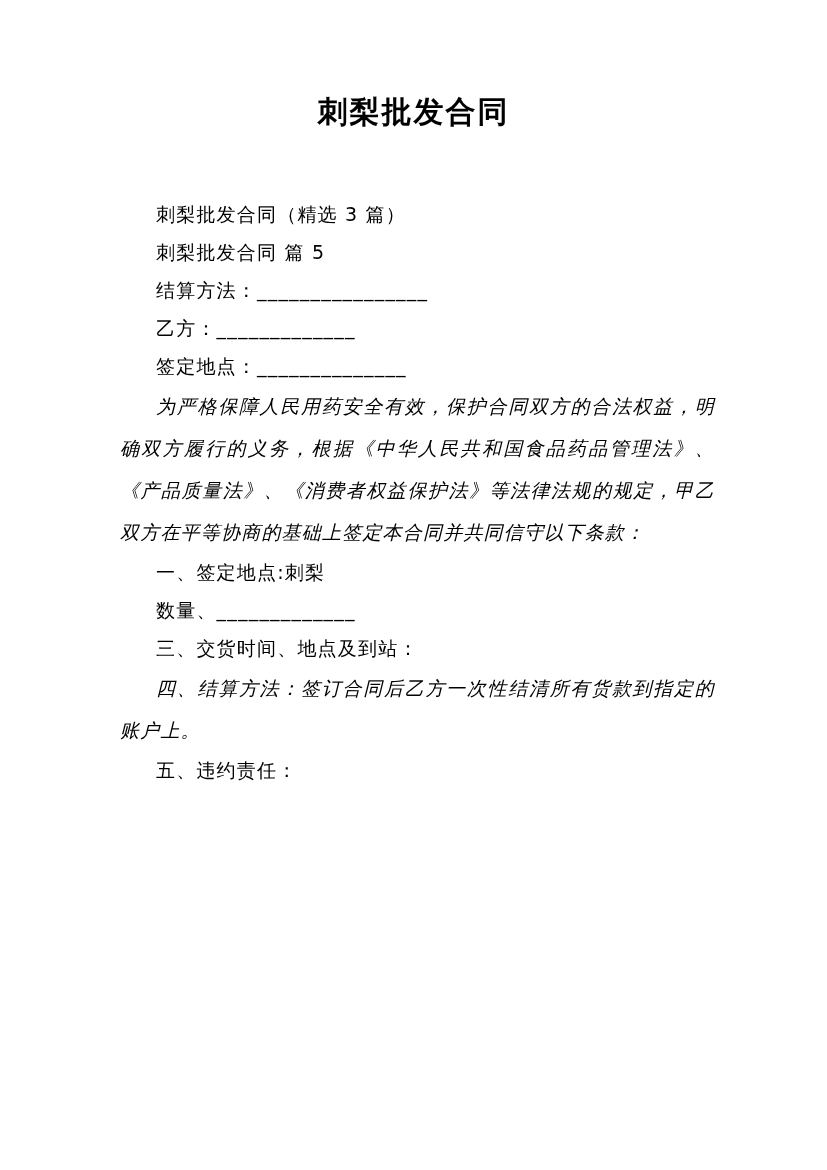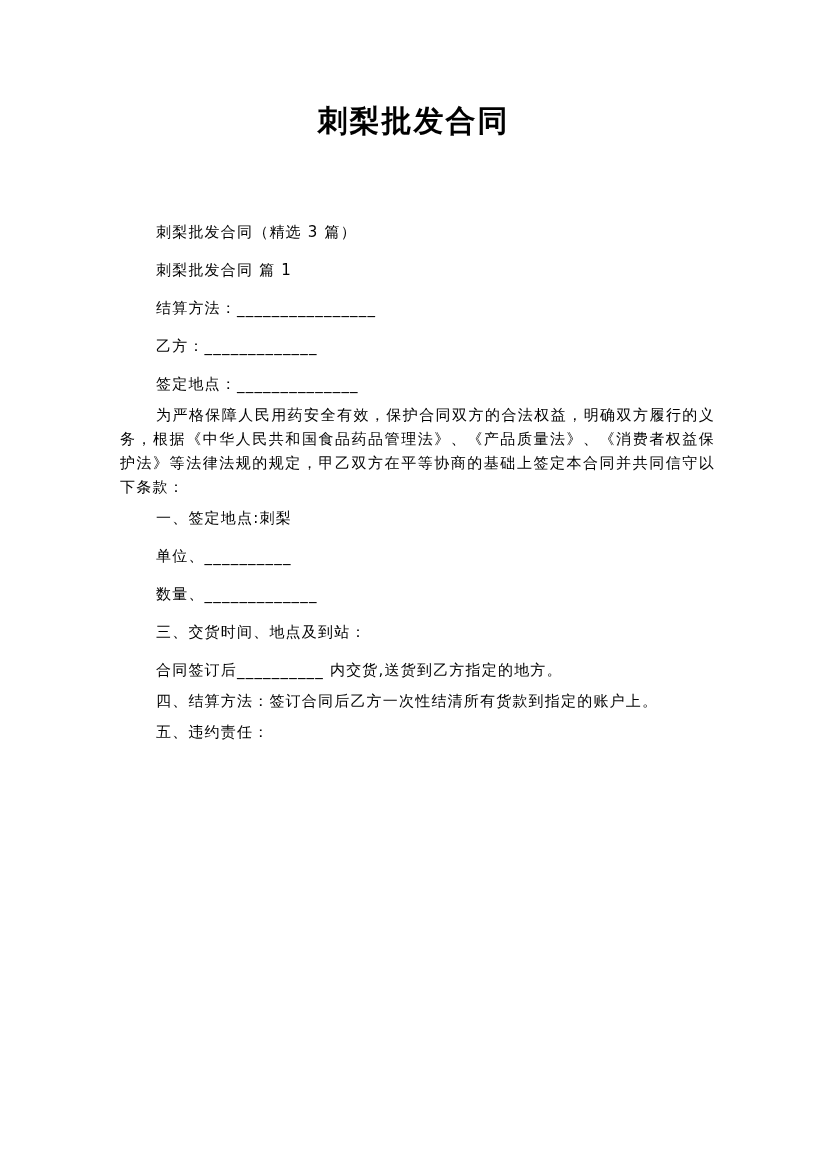--- a/index.html
+++ b/index.html
@@ -20,62 +20,61 @@
     height: 1170px;
     box-sizing: border-box;
     padding: 0;
     position: relative;
   }
   .doc-title {
     text-align: center;
     font-size: 30px;
     font-weight: bold;
     letter-spacing: 2px;
-    margin: 9px;
+    margin: 0;
     padding-top: 92px;
     padding-bottom: 0;
     font-family: "DejaVu Sans", "Liberation Sans", sans-serif;
   }
   .body-block {
     padding-left: 120px;
     padding-right: 112px;
     padding-top: 62px;
   }
   p.line {
     margin: 0 0 0 0;
-    font-size: 15px;
+    font-size: 19px;
     line-height: 38px;
     letter-spacing: 1.2px;
     font-family: "DejaVu Sans", "Liberation Sans", sans-serif;
     text-align: justify;
   }
   p.indent {
     text-indent: 36px;
   }
   p.flow {
     text-indent: 36px;
-    line-height: 24px;
+    line-height: 42px;
+    font-style: italic;
   }
 </style>
 </head>
 <body>
 
 <div class="page">
 
   <h1 class="doc-title">刺梨批发合同</h1>
 
   <div class="body-block">
     <p class="line indent">刺梨批发合同（精选 3 篇）</p>
-    <p class="line indent">刺梨批发合同  篇 1</p>
+    <p class="line indent">刺梨批发合同  篇 5</p>
     <p class="line indent">结算方法：________________</p>
     <p class="line indent">乙方：_____________</p>
     <p class="line indent">签定地点：______________</p>
     <p class="line flow">为严格保障人民用药安全有效，保护合同双方的合法权益，明确双方履行的义务，根据《中华人民共和国食品药品管理法》、《产品质量法》、《消费者权益保护法》等法律法规的规定，甲乙双方在平等协商的基础上签定本合同并共同信守以下条款：</p>
     <p class="line indent">一、签定地点:刺梨</p>
-    <p class="line indent">单位、__________</p>
     <p class="line indent">数量、_____________</p>
     <p class="line indent">三、交货时间、地点及到站：</p>
-    <p class="line indent">合同签订后__________ 内交货,送货到乙方指定的地方。</p>
     <p class="line flow">四、结算方法：签订合同后乙方一次性结清所有货款到指定的账户上。</p>
     <p class="line indent">五、违约责任：</p>
   </div>
 
 </div>
 
 </body></html>

